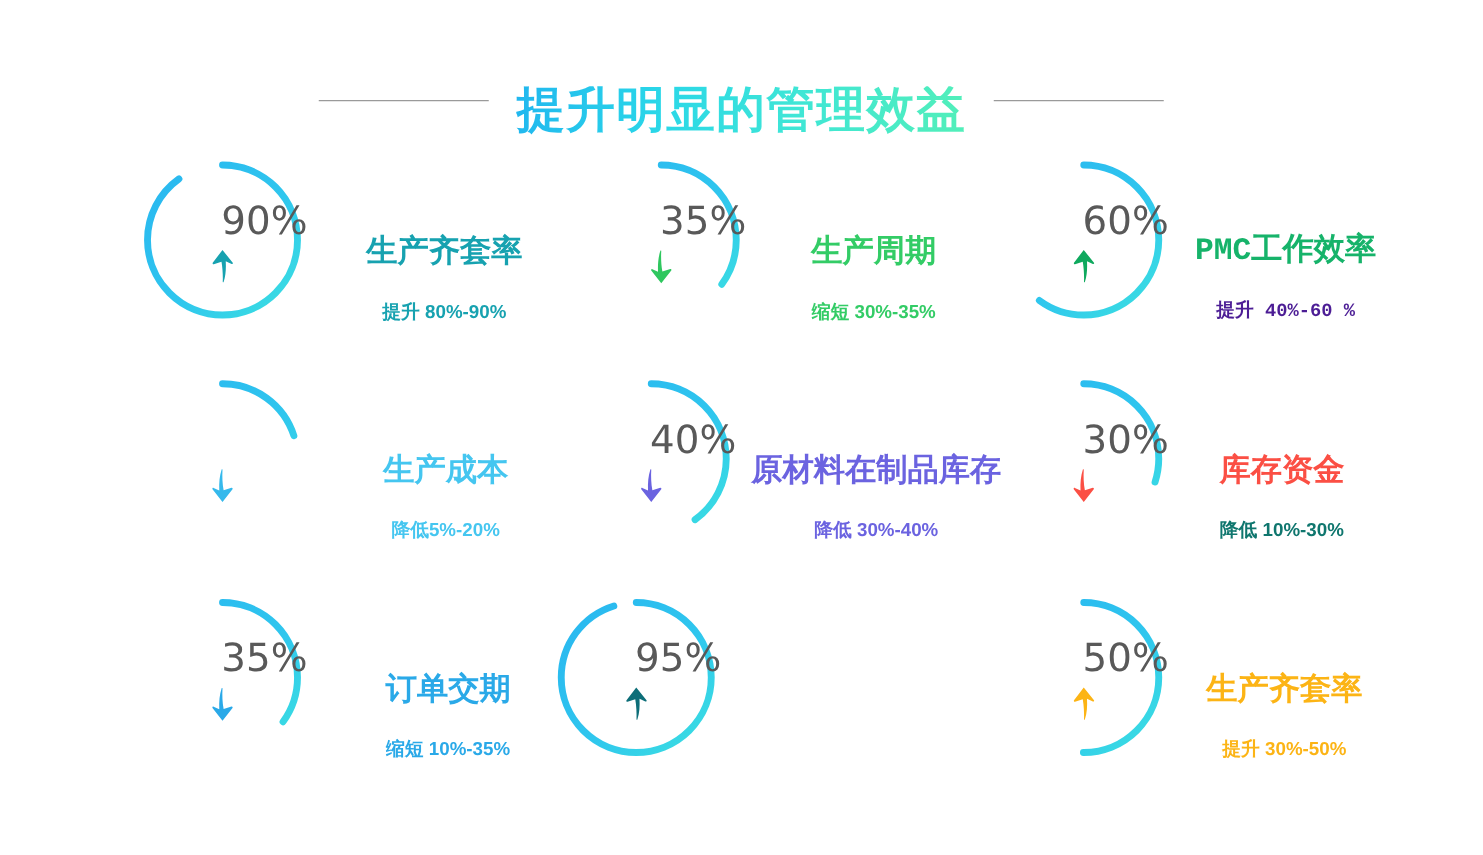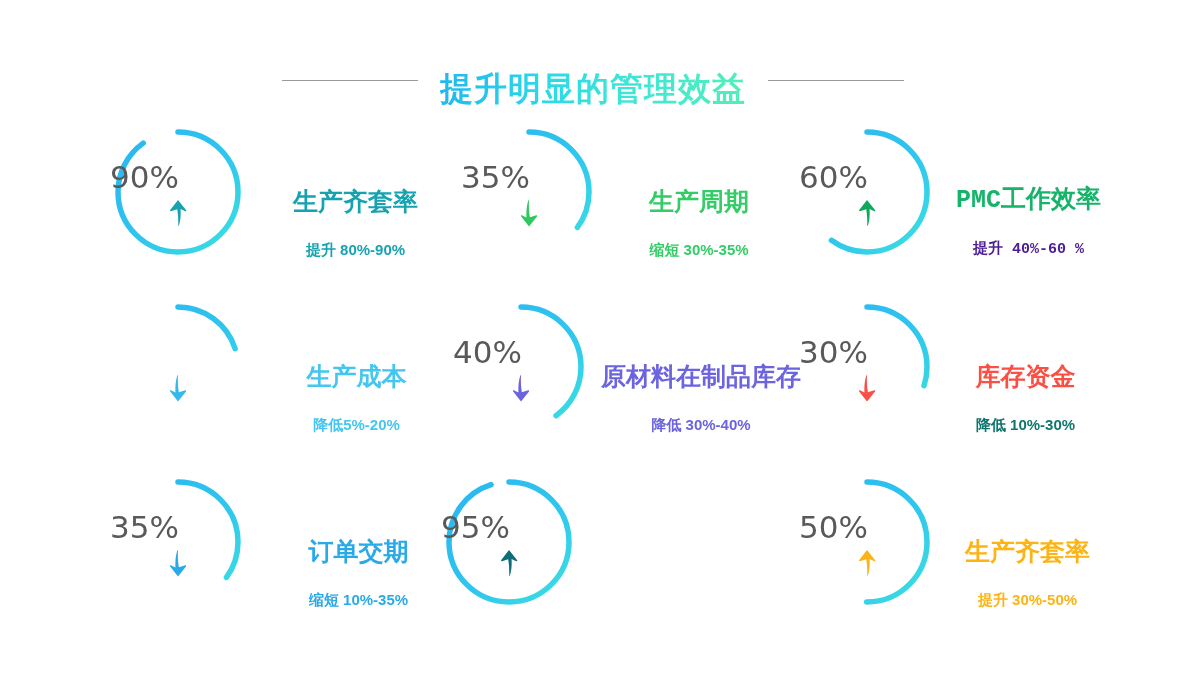--- a/index.html
+++ b/index.html
@@ -28,21 +28,21 @@
   }
   .rule {
     height: 0;
     border-top: 1px solid #9a9a9a;
     width: 136px;
   }
   .rule-left { margin-right: 22px; }
   .rule-right { margin-left: 22px; }
 
   .page-title {
-    font-size: 33px;
+    font-size: 39px;
     font-weight: bold;
     letter-spacing: 1px;
     line-height: 1;
     white-space: nowrap;
     background-image: linear-gradient(96deg, #21b7ef 0%, #2ad7e8 32%, #3fe6d6 62%, #52efb9 100%);
     -webkit-background-clip: text;
     background-clip: text;
     color: transparent;
     margin-top: 16px;
     -webkit-text-fill-color: transparent;
@@ -76,21 +76,21 @@
     display: block;
     width: 136px;
     height: 136px;
     overflow: visible;
   }
   .gauge .value {
     position: absolute;
     left: 0;
     right: 0;
     top: 38px;
-    text-align: left;
+    text-align: right;
     font-size: 31px;
     color: #595959;
     font-family: "DejaVu Sans", "Liberation Sans", sans-serif;
     font-weight: 400;
     letter-spacing: 0px;
     line-height: 1;
   }
   .gauge .arrow {
     position: absolute;
     left: 0;

